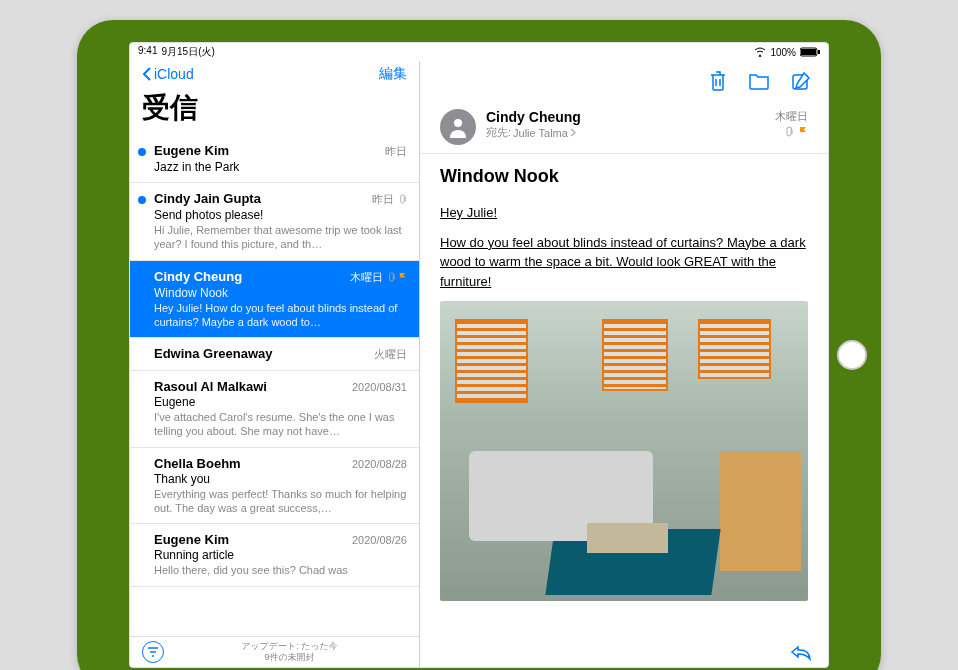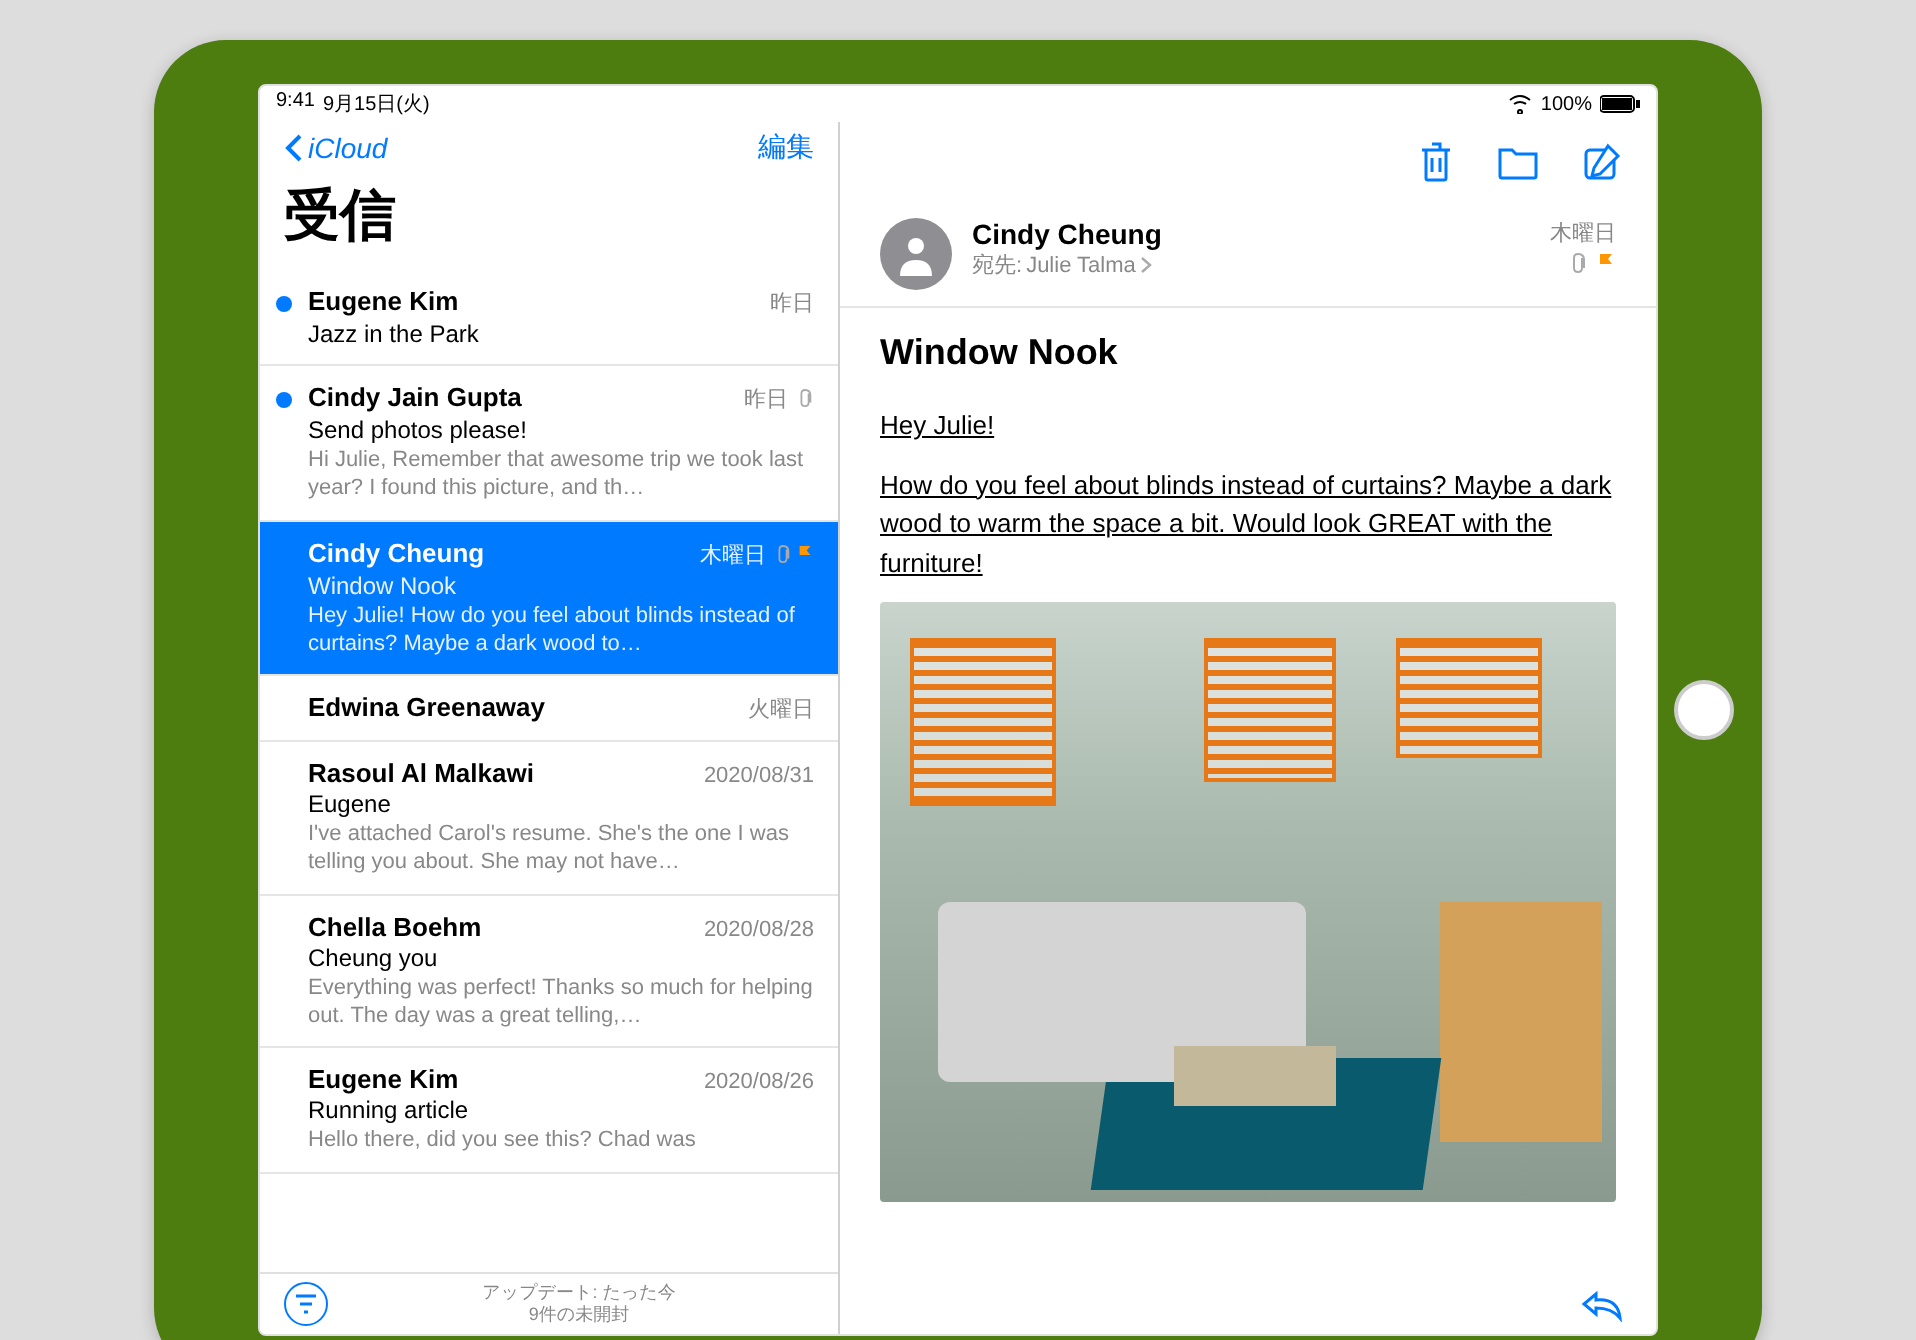--- a/index.html
+++ b/index.html
@@ -7,21 +7,21 @@
     .ipad-frame { width: 804px; height: 670px; background: #4d7c0f; border-radius: 36px; padding: 22px 52px; position: relative; box-shadow: 0 2px 8px rgba(0,0,0,0.2); margin-top: 40px; }
     .home-button { position: absolute; right: 14px; top: 50%; transform: translateY(-50%); width: 30px; height: 30px; border: 2px solid #ccc; border-radius: 50%; background: #fff; }
     .screen { width: 100%; height: 100%; background: #fff; border-radius: 4px; overflow: hidden; display: flex; flex-direction: column; border: 1px solid #e0e0e0; }
     .status-bar { height: 18px; display: flex; justify-content: space-between; align-items: center; padding: 0 8px; font-size: 10px; color: #000; }
     .status-left { display: flex; gap: 4px; }
     .status-right { display: flex; gap: 4px; align-items: center; }
     .app { flex: 1; display: flex; overflow: hidden; }
     .sidebar { width: 290px; border-right: 1px solid #d0d0d0; display: flex; flex-direction: column; background: #fff; }
     .sidebar-header { padding: 4px 12px 8px; }
     .sidebar-nav { display: flex; justify-content: space-between; align-items: center; font-size: 14px; color: #007aff; margin-bottom: 6px; }
-    .back-btn { display: flex; align-items: center; gap: 2px; font-style: italic; }
+    .back-btn { display: flex; align-items: center; gap: 2px; }
     .sidebar-title { font-size: 28px; font-weight: 700; color: #000; }
     .message-list { flex: 1; overflow-y: auto; }
     .msg-item { padding: 8px 12px 8px 24px; border-bottom: 1px solid #e5e5e5; position: relative; cursor: pointer; }
     .msg-item.selected { background: #007aff; color: #fff; }
     .msg-item.selected .msg-preview, .msg-item.selected .msg-subject, .msg-item.selected .msg-date { color: rgba(255,255,255,0.9); }
     .unread-dot { position: absolute; left: 8px; top: 13px; width: 8px; height: 8px; background: #007aff; border-radius: 50%; }
     .msg-top { display: flex; justify-content: space-between; align-items: baseline; }
     .msg-sender { font-size: 13px; font-weight: 600; color: #000; }
     .msg-item.selected .msg-sender { color: #fff; }
     .msg-date { font-size: 11px; color: #888; display: flex; align-items: center; gap: 4px; }
@@ -154,22 +154,22 @@
                 <span class="msg-date">2020/08/31 </span>
               </div>
               <div class="msg-subject">Eugene</div>
               <div class="msg-preview">I've attached Carol's resume. She's the one I was telling you about. She may not have…</div>
             </div>
             <div class="msg-item">
               <div class="msg-top">
                 <span class="msg-sender">Chella Boehm</span>
                 <span class="msg-date">2020/08/28 </span>
               </div>
-              <div class="msg-subject">Cheung you</div>
-              <div class="msg-preview">Everything was perfect! Thanks so much for helping out. The day was a great telling,…</div>
+              <div class="msg-subject">Thank you</div>
+              <div class="msg-preview">Everything was perfect! Thanks so much for helping out. The day was a great success,…</div>
             </div>
             <div class="msg-item">
               <div class="msg-top">
                 <span class="msg-sender">Eugene Kim</span>
                 <span class="msg-date">2020/08/26 </span>
               </div>
               <div class="msg-subject">Running article</div>
               <div class="msg-preview">Hello there, did you see this? Chad was</div>
             </div>
           </div>

